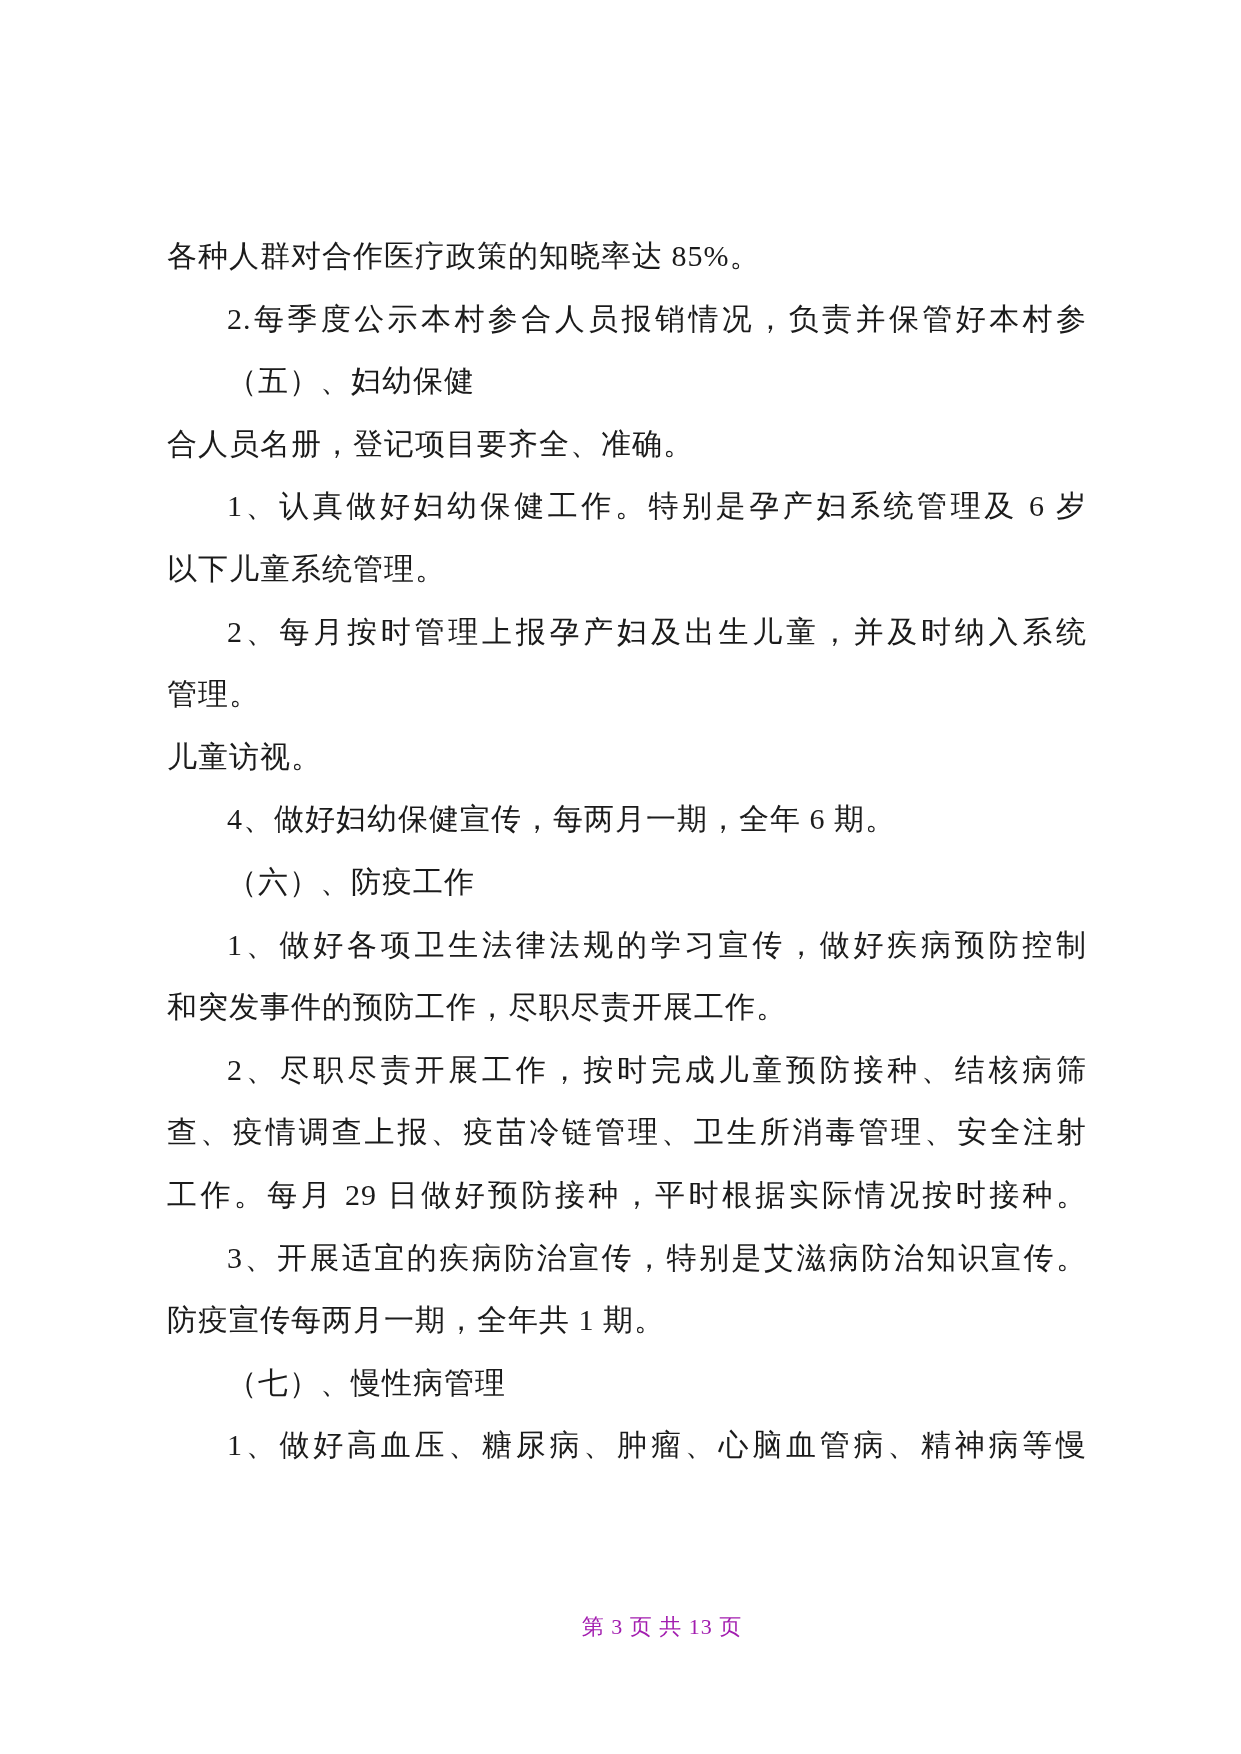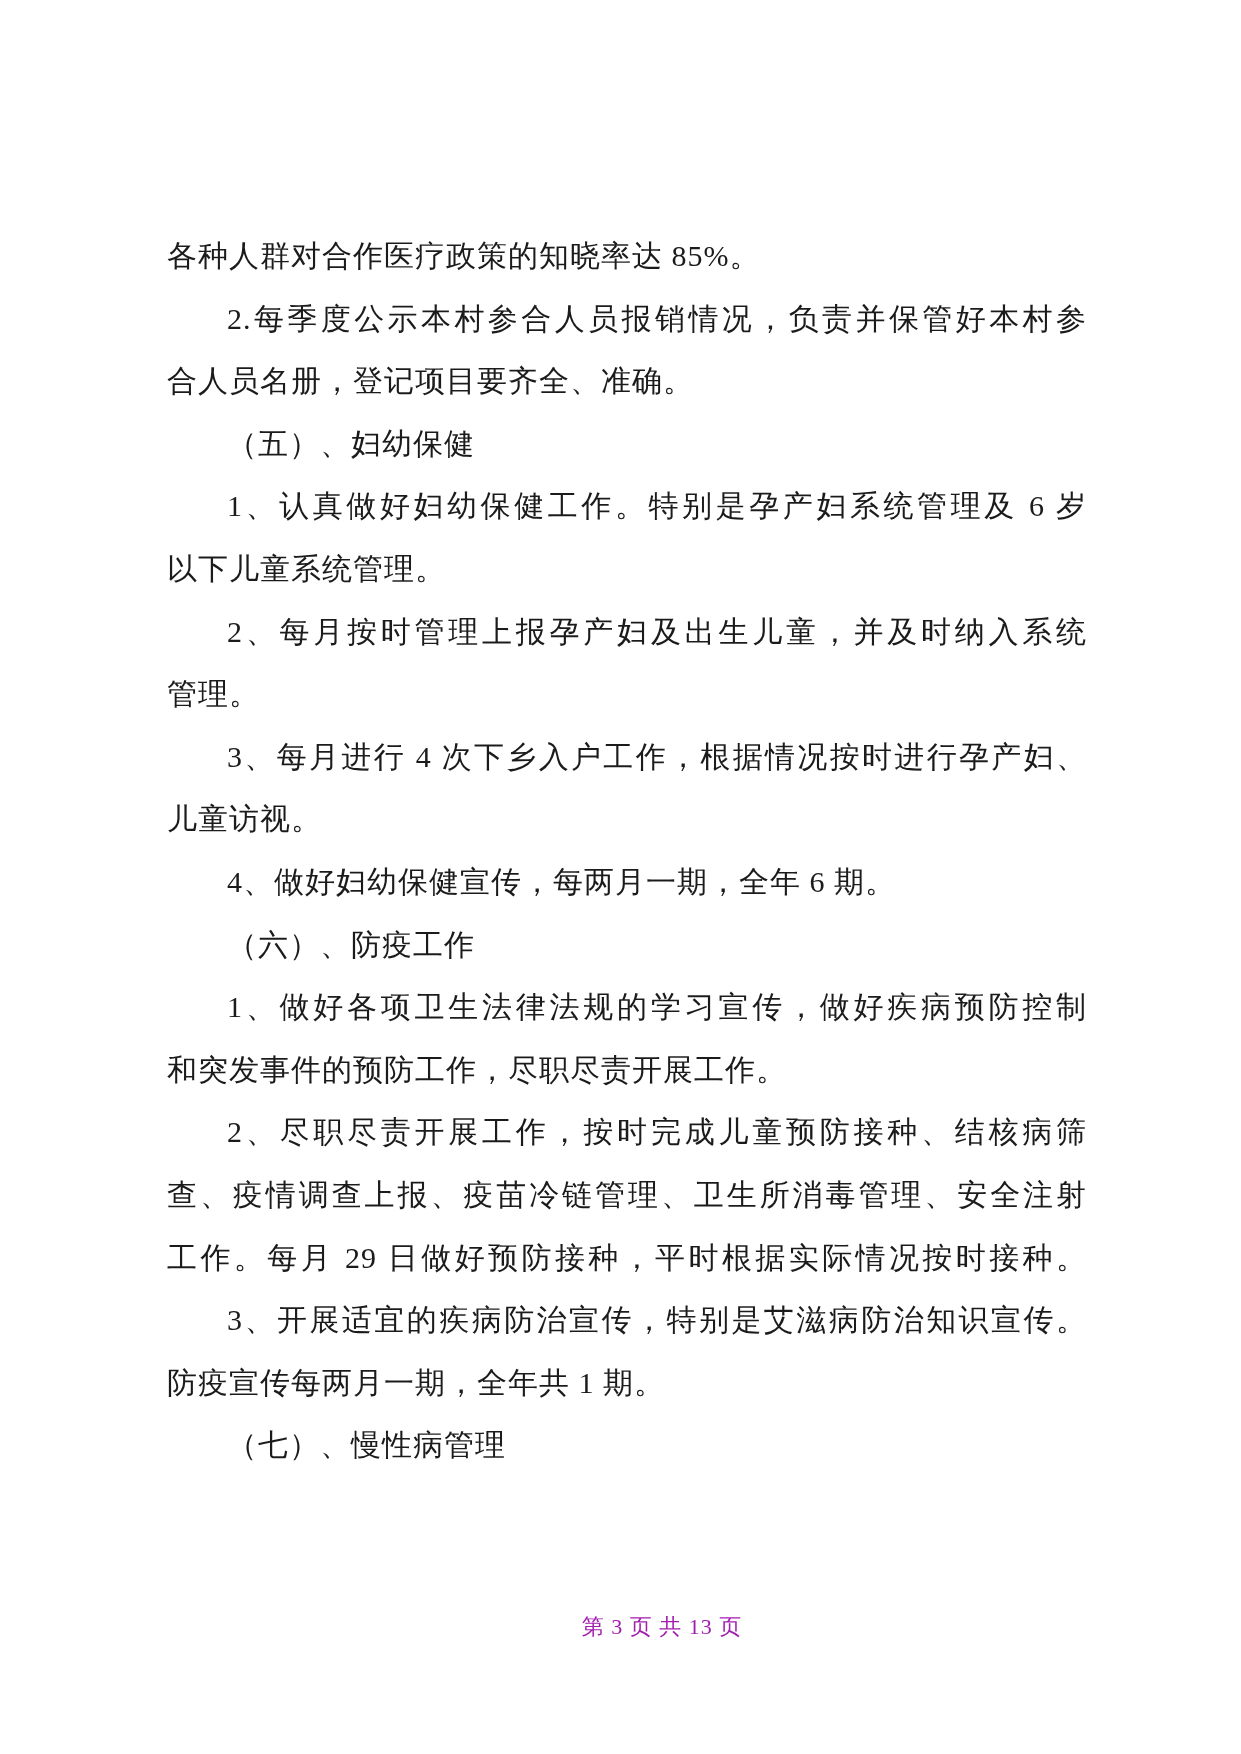--- a/index.html
+++ b/index.html
@@ -49,34 +49,34 @@
     color: #a21caf;
   }
 </style>
 </head>
 <body>
 
 <div class="page">
   <div class="content">
     <div class="line">各种人群对合作医疗政策的知晓率达 85%。</div>
     <div class="line indent fill">2.每季度公示本村参合人员报销情况，负责并保管好本村参</div>
+    <div class="line indent">（五）、妇幼保健</div>
     <div class="line">合人员名册，登记项目要齐全、准确。</div>
-    <div class="line indent">（五）、妇幼保健</div>
     <div class="line indent fill">1、认真做好妇幼保健工作。特别是孕产妇系统管理及 6 岁</div>
     <div class="line">以下儿童系统管理。</div>
     <div class="line indent fill">2、每月按时管理上报孕产妇及出生儿童，并及时纳入系统</div>
     <div class="line">管理。</div>
-    <div class="line indent fill">3、每月进行 4 次下乡入户工作，根据情况按时进行孕产妇、</div>
     <div class="line">儿童访视。</div>
     <div class="line indent">4、做好妇幼保健宣传，每两月一期，全年 6 期。</div>
     <div class="line indent">（六）、防疫工作</div>
     <div class="line indent fill">1、做好各项卫生法律法规的学习宣传，做好疾病预防控制</div>
     <div class="line">和突发事件的预防工作，尽职尽责开展工作。</div>
     <div class="line indent fill">2、尽职尽责开展工作，按时完成儿童预防接种、结核病筛</div>
     <div class="line fill">查、疫情调查上报、疫苗冷链管理、卫生所消毒管理、安全注射</div>
     <div class="line fill">工作。每月 29 日做好预防接种，平时根据实际情况按时接种。</div>
     <div class="line indent fill">3、开展适宜的疾病防治宣传，特别是艾滋病防治知识宣传。</div>
     <div class="line">防疫宣传每两月一期，全年共 1 期。</div>
     <div class="line indent">（七）、慢性病管理</div>
+    <div class="line indent fill">1、做好高血压、糖尿病、肿瘤、心脑血管病、精神病等慢</div>
   </div>
 
   <div class="footer">第 3 页 共 13 页</div>
 </div>
 
 </body></html>

